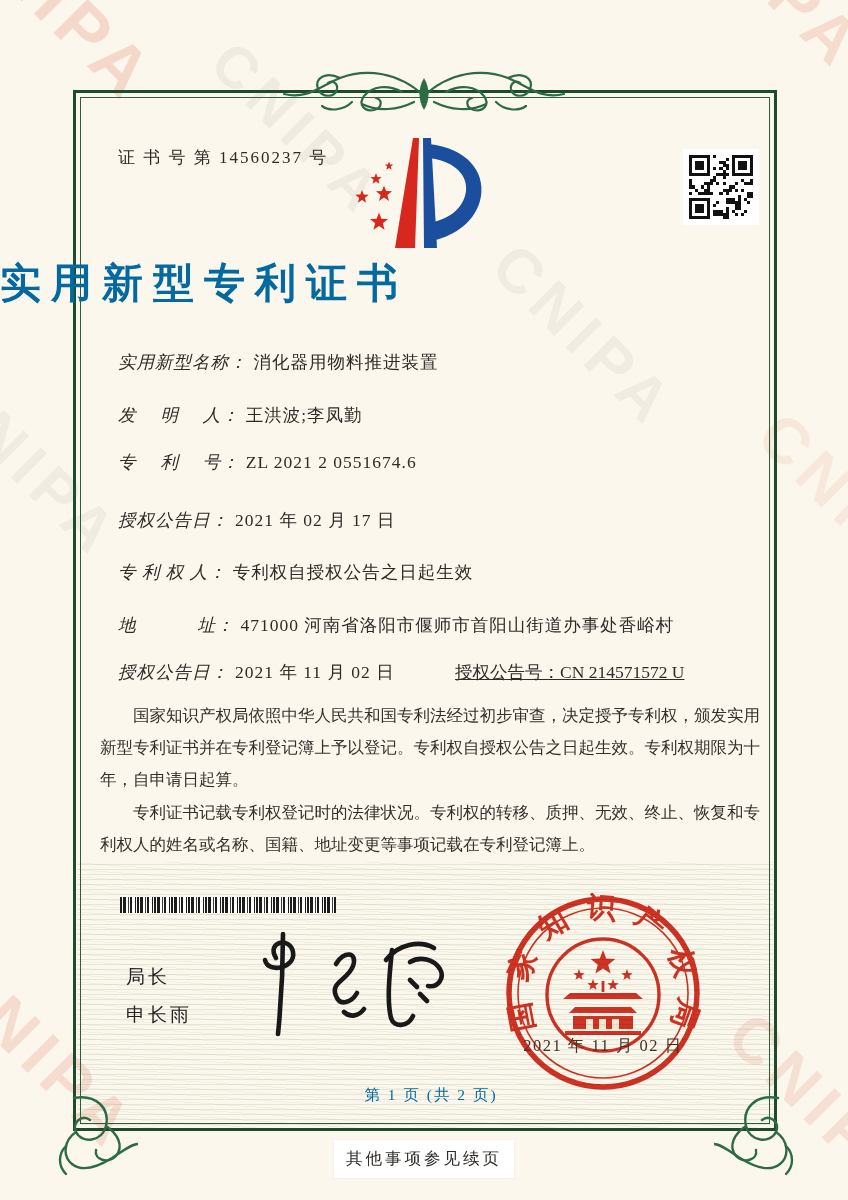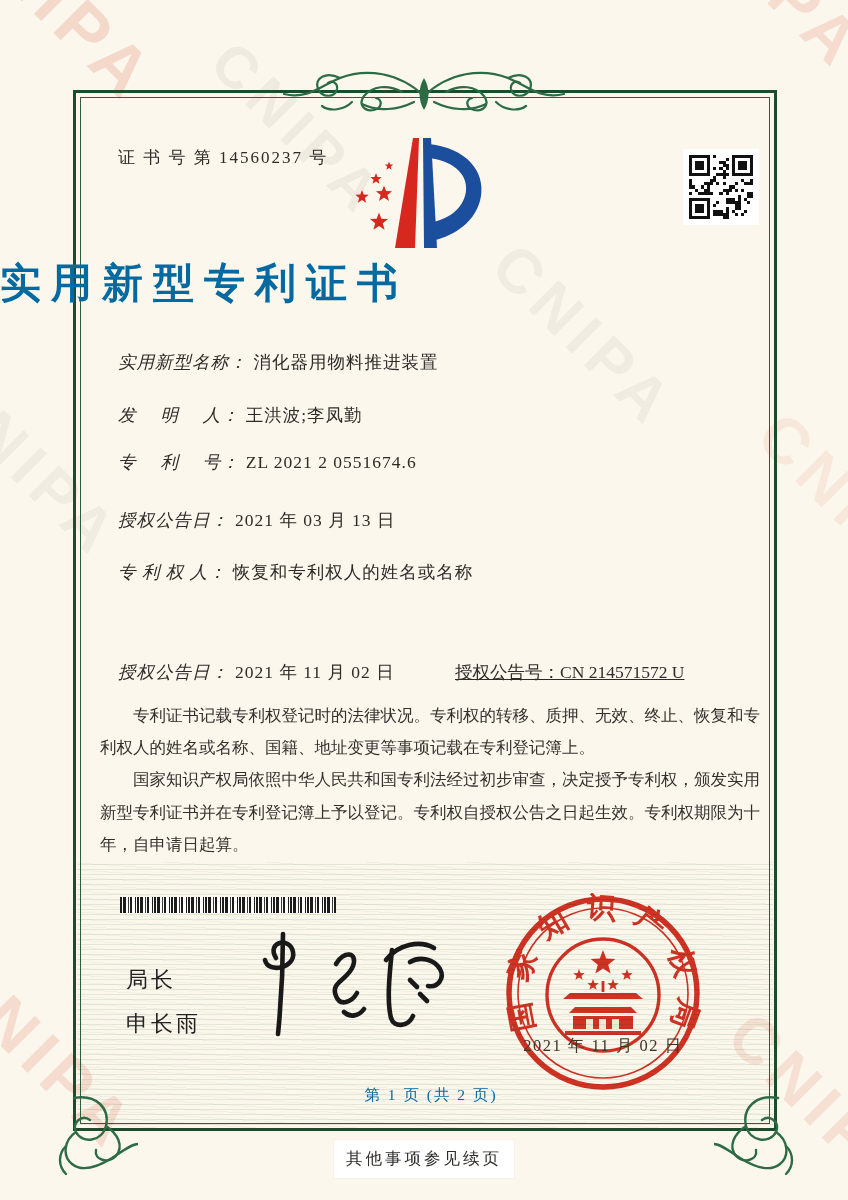--- a/index.html
+++ b/index.html
@@ -55,21 +55,21 @@
   
   .barcode{
     position:absolute;left:120px;top:897px;width:216px;height:16px;
     background:repeating-linear-gradient(90deg,
       #1c1c1c 0 2px,#fdfdfb 2px 3px,#1c1c1c 3px 6px,#fdfdfb 6px 8px,
       #3a3a3a 8px 9px,#fdfdfb 9px 10px,#1c1c1c 10px 12px,#fdfdfb 12px 15px,
       #1c1c1c 15px 16px,#fdfdfb 16px 17px);
   }
   
   .sig-labels{position:absolute;left:126px;top:958px;font-family:"Liberation Sans","DejaVu Sans",sans-serif;
-    font-size:22px;color:#222;letter-spacing:3px;line-height:2.0;}
+    font-size:19px;color:#222;letter-spacing:3px;line-height:2.0;}
   .sig-svg{position:absolute;left:238px;top:928px;}
   
   .seal{position:absolute;left:503px;top:893px;mix-blend-mode:multiply;opacity:.96;}
   
   .page-info{position:absolute;left:7px;top:1085px;width:100%;text-align:center;font-size:15.5px;letter-spacing:2px;color:#0369a1;}
   .note-box{
     position:absolute;left:50%;top:1140px;transform:translateX(-50%);
     background:#ffffff;padding:8px 12px;font-size:16.5px;letter-spacing:3px;color:#2e2b28;
     box-shadow:0 0 0 1px rgba(0,0,0,0.02);
   }
@@ -258,35 +258,38 @@
   <div class="frow" style="top:350px">
     <span class="lab">实用新型名称：</span><span class="val">消化器用物料推进装置</span>
   </div>
   <div class="frow" style="top:403px">
     <span class="lab">发　 明　 人：</span><span class="val">王洪波;李凤勤</span>
   </div>
   <div class="frow" style="top:450px">
     <span class="lab">专　 利　 号：</span><span class="val">ZL 2021 2 0551674.6</span>
   </div>
   <div class="frow" style="top:508px">
-    <span class="lab">授权公告日：</span><span class="val">2021 年 03 月 13 日</span>
+    <span class="lab">授权公告日：</span><span class="val">2021 年 02 月 17 日</span>
   </div>
   <div class="frow" style="top:560px">
-    <span class="lab">专 利 权 人：</span><span class="val">恢复和专利权人的姓名或名称</span>
+    <span class="lab">专 利 权 人：</span><span class="val">专利权自授权公告之日起生效</span>
+  </div>
+  <div class="frow" style="top:613px">
+    <span class="lab">地　　　 址：</span><span class="val">471000 河南省洛阳市偃师市首阳山街道办事处香峪村</span>
   </div>
   <div class="frow" style="top:660px">
     <span class="lab">授权公告日：</span><span class="val">2021 年 11 月 02 日</span>
   </div>
   <div class="frow2" style="top:660px">
     <span class="lab">授权公告号：</span><span class="val">CN 214571572 U</span>
   </div>
 
   <div class="body-text">
+    <p>国家知识产权局依照中华人民共和国专利法经过初步审查，决定授予专利权，颁发实用新型专利证书并在专利登记簿上予以登记。专利权自授权公告之日起生效。专利权期限为十年，自申请日起算。</p>
     <p>专利证书记载专利权登记时的法律状况。专利权的转移、质押、无效、终止、恢复和专利权人的姓名或名称、国籍、地址变更等事项记载在专利登记簿上。</p>
-    <p>国家知识产权局依照中华人民共和国专利法经过初步审查，决定授予专利权，颁发实用新型专利证书并在专利登记簿上予以登记。专利权自授权公告之日起生效。专利权期限为十年，自申请日起算。</p>
   </div>
 
   <div class="barcode"></div>
 
   <div class="sig-labels">
     <div>局长</div>
     <div>申长雨</div>
   </div>
 
   <svg class="sig-svg" width="230" height="112" viewBox="0 0 230 112">

